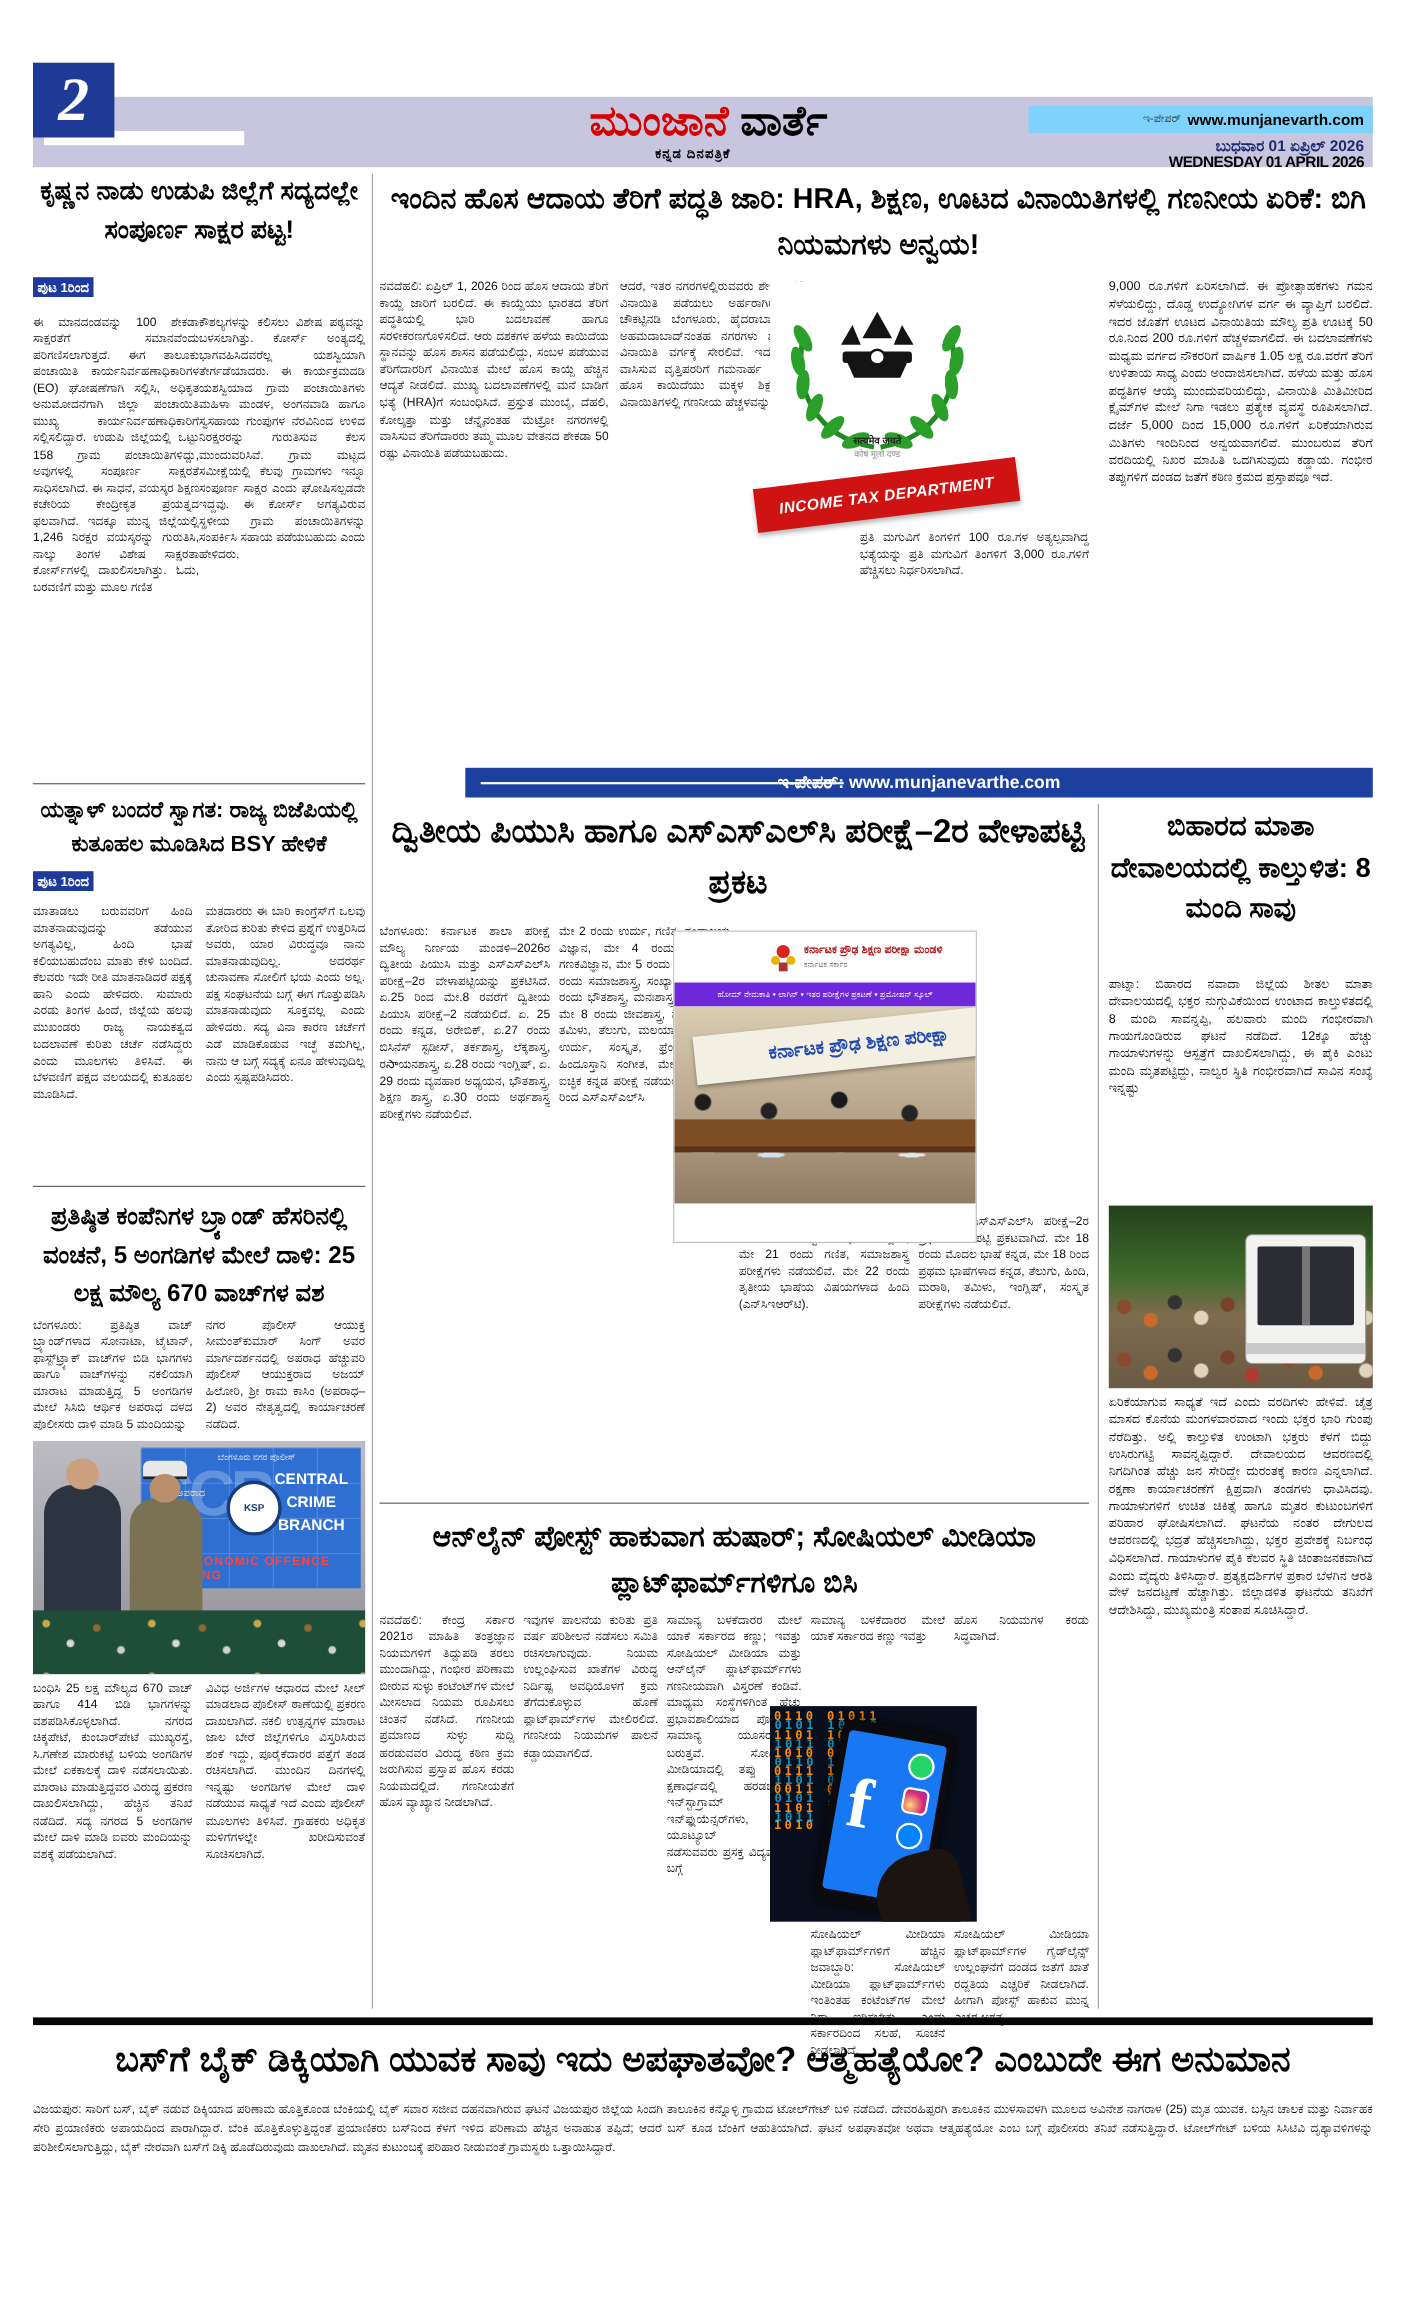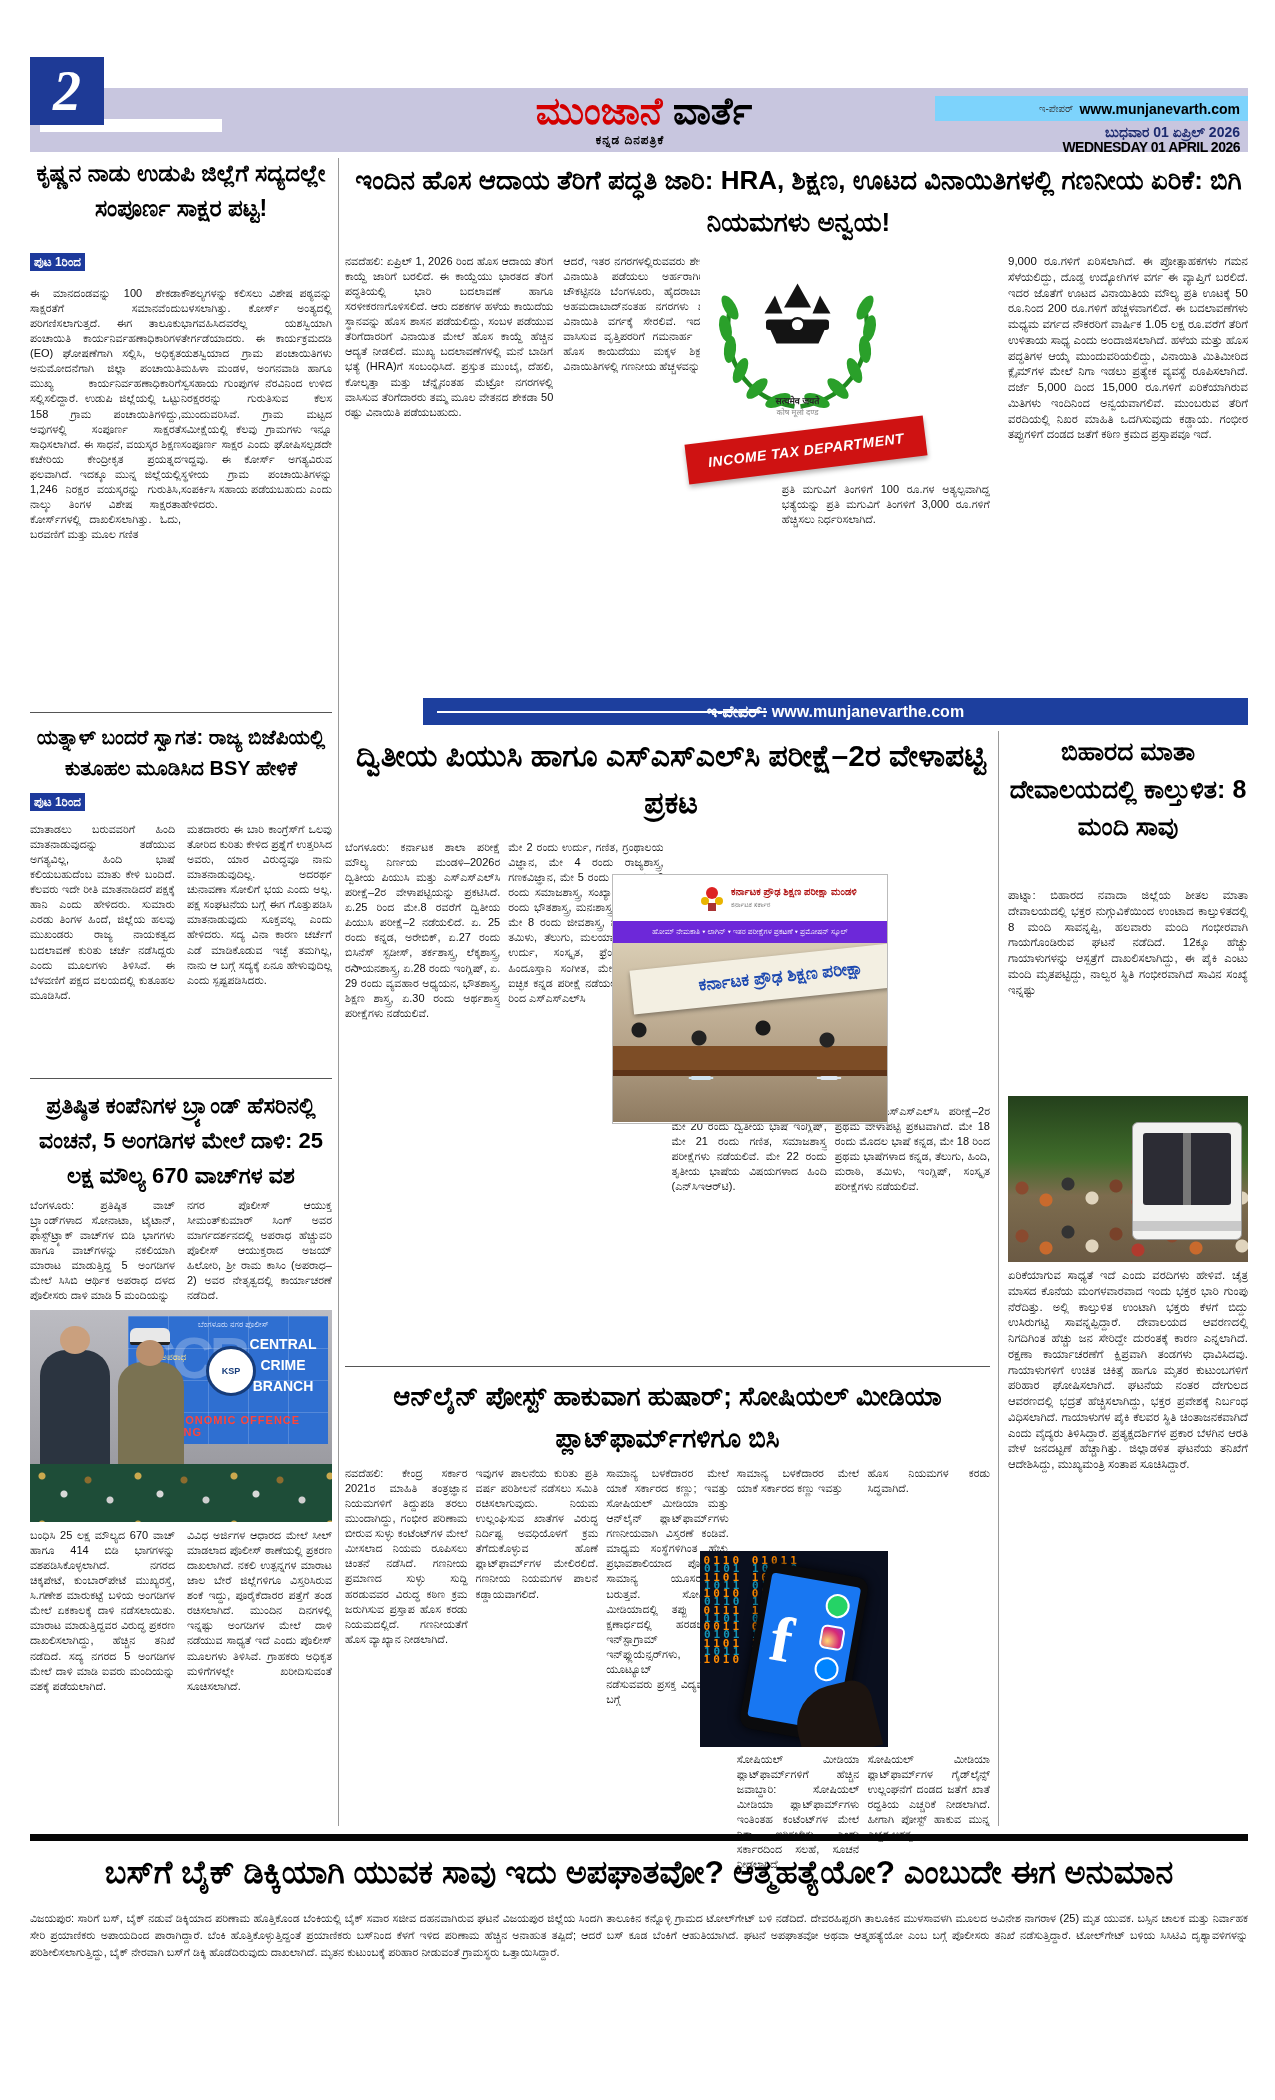--- a/index.html
+++ b/index.html
@@ -248,21 +248,21 @@
 
   <div class="abs hl" style="left:352px;top:733px;width:638px;font-size:30px;line-height:1.55;">ದ್ವಿತೀಯ ಪಿಯುಸಿ ಹಾಗೂ ಎಸ್‌ಎಸ್‌ಎಲ್‌ಸಿ ಪರೀಕ್ಷೆ–2ರ ವೇಳಾಪಟ್ಟಿ ಪ್ರಕಟ</div>
 
   <div class="abs cols" style="left:345px;top:840px;width:645px;height:522px;gap:8px;">
     <div class="col body-txt">ಬೆಂಗಳೂರು: ಕರ್ನಾಟಕ ಶಾಲಾ ಪರೀಕ್ಷೆ ಮೌಲ್ಯ ನಿರ್ಣಯ ಮಂಡಳಿ–2026ರ ದ್ವಿತೀಯ ಪಿಯುಸಿ ಮತ್ತು ಎಸ್‌ಎಸ್‌ಎಲ್‌ಸಿ ಪರೀಕ್ಷೆ–2ರ ವೇಳಾಪಟ್ಟಿಯನ್ನು ಪ್ರಕಟಿಸಿದೆ. ಏ.25 ರಿಂದ ಮೇ.8 ರವರೆಗೆ ದ್ವಿತೀಯ ಪಿಯುಸಿ ಪರೀಕ್ಷೆ–2 ನಡೆಯಲಿದೆ. ಏ. 25 ರಂದು ಕನ್ನಡ, ಅರೇಬಿಕ್, ಏ.27 ರಂದು ಬಿಸಿನೆಸ್ ಸ್ಟಡೀಸ್, ತರ್ಕಶಾಸ್ತ್ರ, ಲೆಕ್ಕಶಾಸ್ತ್ರ, ರసాಯನಶಾಸ್ತ್ರ, ಏ.28 ರಂದು ಇಂಗ್ಲಿಷ್, ಏ. 29 ರಂದು ವ್ಯವಹಾರ ಅಧ್ಯಯನ, ಭೌತಶಾಸ್ತ್ರ, ಶಿಕ್ಷಣ ಶಾಸ್ತ್ರ, ಏ.30 ರಂದು ಅರ್ಥಶಾಸ್ತ್ರ ಪರೀಕ್ಷೆಗಳು ನಡೆಯಲಿವೆ.</div>
     <div class="col body-txt">ಮೇ 2 ರಂದು ಉರ್ದು, ಗಣಿತ, ಗ್ರಂಥಾಲಯ ವಿಜ್ಞಾನ, ಮೇ 4 ರಂದು ರಾಜ್ಯಶಾಸ್ತ್ರ, ಗಣಕವಿಜ್ಞಾನ, ಮೇ 5 ರಂದು ಹಿಂದಿ, ಮೇ 6 ರಂದು ಸಮಾಜಶಾಸ್ತ್ರ, ಸಂಖ್ಯಾಶಾಸ್ತ್ರ, ಮೇ 7 ರಂದು ಭೌತಶಾಸ್ತ್ರ, ಮನಃಶಾಸ್ತ್ರ, ಭೂವಿಜ್ಞಾನ, ಮೇ 8 ರಂದು ಜೀವಶಾಸ್ತ್ರ, ಮೇ 9 ರಂದು ತಮಿಳು, ತೆಲುಗು, ಮಲಯಾಳಂ, ಮರಾಠಿ, ಉರ್ದು, ಸಂಸ್ಕೃತ, ಫ್ರೆಂಚ್ ಹಾಗೂ ಹಿಂದೂಸ್ತಾನಿ ಸಂಗೀತ, ಮೇ 10 ರಂದು ಐಚ್ಛಿಕ ಕನ್ನಡ ಪರೀಕ್ಷೆ ನಡೆಯಲಿದೆ. ಮೇ 18 ರಿಂದ ಎಸ್‌ಎಸ್‌ಎಲ್‌ಸಿ</div>
     <div class="col body-txt" style="padding-top:264px;box-sizing:border-box;">ಮೇ 19 ರಂದು ವಿಜ್ಞಾನ, ರಸಾಯನಶಾಸ್ತ್ರ, ಮೇ 20 ರಂದು ದ್ವಿತೀಯ ಭಾಷೆ ಇಂಗ್ಲಿಷ್, ಮೇ 21 ರಂದು ಗಣಿತ, ಸಮಾಜಶಾಸ್ತ್ರ ಪರೀಕ್ಷೆಗಳು ನಡೆಯಲಿವೆ. ಮೇ 22 ರಂದು ತೃತೀಯ ಭಾಷೆಯ ವಿಷಯಗಳಾದ ಹಿಂದಿ (ಎನ್‌ಸಿಇಆರ್‌ಟಿ).</div>
     <div class="col body-txt" style="padding-top:264px;box-sizing:border-box;">ಪರೀಕ್ಷೆ–2: ಎಸ್‌ಎಸ್‌ಎಲ್‌ಸಿ ಪರೀಕ್ಷೆ–2ರ ಪ್ರಥಮ ವೇಳಾಪಟ್ಟಿ ಪ್ರಕಟವಾಗಿದೆ. ಮೇ 18 ರಂದು ಮೊದಲ ಭಾಷೆ ಕನ್ನಡ, ಮೇ 18 ರಿಂದ ಪ್ರಥಮ ಭಾಷೆಗಳಾದ ಕನ್ನಡ, ತೆಲುಗು, ಹಿಂದಿ, ಮರಾಠಿ, ತಮಿಳು, ಇಂಗ್ಲಿಷ್, ಸಂಸ್ಕೃತ ಪರೀಕ್ಷೆಗಳು ನಡೆಯಲಿವೆ.</div>
   </div>
 
-  <div class="abs exam-img" style="left:612px;top:846px;width:276px;height:250px;margin-top:28px;">
+  <div class="abs exam-img" style="left:612px;top:846px;width:276px;height:284px;">
     <div class="exam-head">
       <svg class="exam-emb" viewBox="0 0 26 30">
         <circle cx="13" cy="10" r="6" fill="#d22"></circle>
         <circle cx="6" cy="18" r="4" fill="#e9b400"></circle>
         <circle cx="20" cy="18" r="4" fill="#e9b400"></circle>
         <rect x="9" y="20" width="8" height="8" fill="#a33"></rect>
       </svg>
       <div class="exam-board">ಕರ್ನಾಟಕ ಪ್ರೌಢ ಶಿಕ್ಷಣ ಪರೀಕ್ಷಾ ಮಂಡಳಿ</div>
       <div class="exam-gov">ಕರ್ನಾಟಕ ಸರ್ಕಾರ</div>
     </div>

